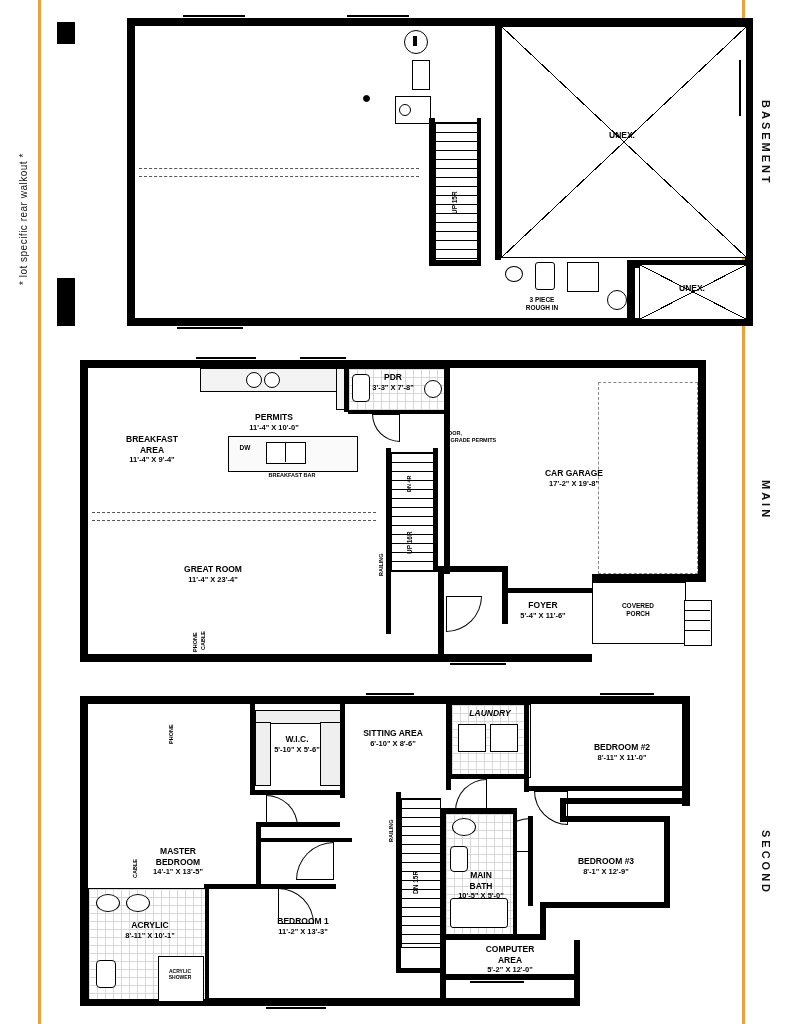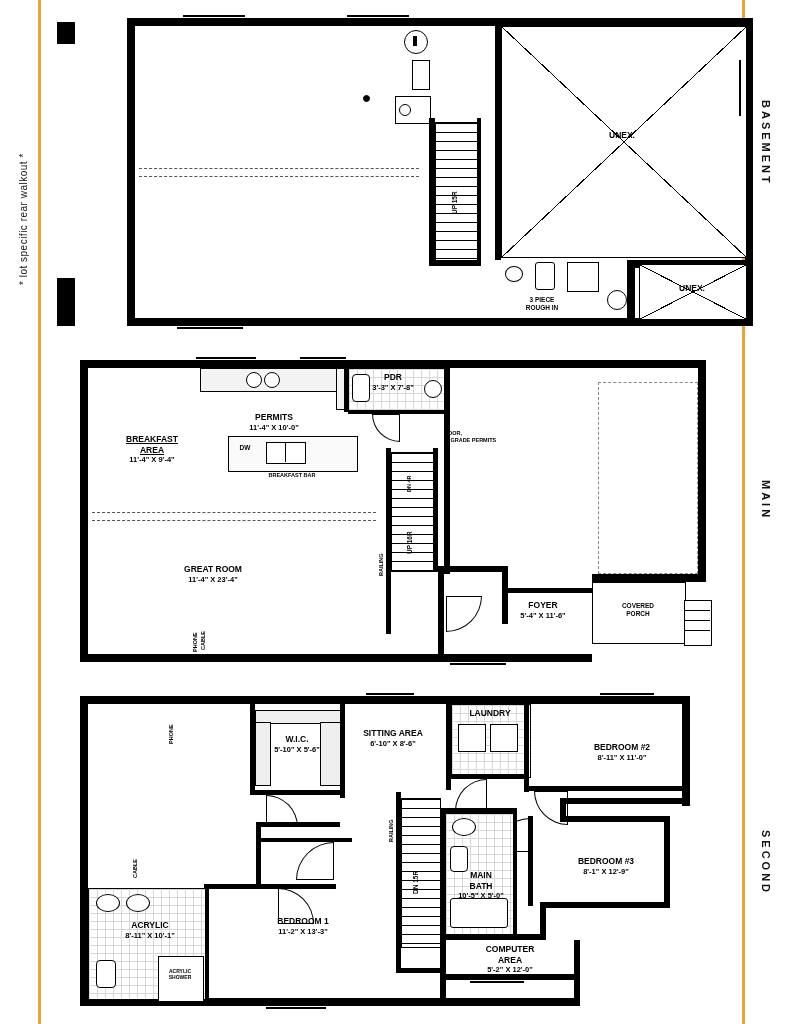--- a/index.html
+++ b/index.html
@@ -167,20 +167,24 @@
     <div class="circ" style="left:424px;top:28px;width:16px;height:16px;"></div>
     <div class="lbl" style="left:368px;top:20px;width:50px;">
       <span>PDR</span>
       <span class="dim">3'-3" X 7'-8"</span>
     </div>
     <div class="wall" style="left:348px;top:58px;width:96px;height:4px;"></div>
     <div class="swing3" style="left:372px;top:62px;width:26px;height:26px;"></div>
 
     <div class="wall" style="left:444px;top:16px;width:6px;height:206px;"></div>
     <div class="dashbox" style="left:598px;top:30px;width:98px;height:190px;"></div>
+    <div class="lbl" style="left:484px;top:116px;width:180px;">
+      <span>CAR GARAGE</span>
+      <span class="dim">17'-2" X 19'-8"</span>
+    </div>
     <div class="lblsm" style="left:444px;top:78px;width:84px;white-space:pre-line;font-size:5.5px;text-align:left;">DOOR,
 IF GRADE PERMITS</div>
 
     <div class="wall" style="left:386px;top:96px;width:5px;height:186px;"></div>
     <div class="stairs" style="left:391px;top:100px;width:42px;height:118px;"></div>
     <div class="stairsH" style="left:391px;top:100px;width:42px;height:0px;"></div>
     <div class="vlbl flip" style="left:406px;top:150px;height:52px;">UP 16R</div>
     <div class="vlbl flip" style="left:406px;top:104px;height:36px;font-size:5.5px;">DN 4R</div>
     <div class="vlbl flip" style="left:378px;top:178px;height:46px;font-size:5.5px;">RAILING</div>
     <div class="wall" style="left:433px;top:96px;width:5px;height:124px;"></div>
@@ -192,21 +196,21 @@
     <div class="swing4" style="left:446px;top:244px;width:34px;height:34px;"></div>
     <div class="lbl" style="left:500px;top:248px;width:86px;">
       <span>FOYER</span>
       <span class="dim">5'-4" X 11'-6"</span>
     </div>
 
     <div class="dash" style="left:92px;top:160px;width:284px;"></div>
     <div class="dash" style="left:92px;top:168px;width:284px;"></div>
 
     <div class="lbl" style="left:96px;top:82px;width:112px;">
-      <span style="white-space:pre-line;text-decoration:underline;">BREAKFAST
+      <span style="white-space:pre-line;">BREAKFAST
 AREA</span>
       <span class="dim">11'-4" X 9'-4"</span>
     </div>
     <div class="lbl" style="left:222px;top:60px;width:104px;">
       <span>PERMITS</span>
       <span class="dim">11'-4" X 10'-0"</span>
     </div>
     <div class="lbl" style="left:140px;top:212px;width:146px;">
       <span>GREAT ROOM</span>
       <span class="dim">11'-4" X 23'-4"</span>
@@ -257,21 +261,21 @@
     <div class="wall" style="left:340px;top:16px;width:5px;height:94px;"></div>
     <div class="lbl" style="left:344px;top:40px;width:98px;">
       <span>SITTING AREA</span>
       <span class="dim">6'-10" X 8'-6"</span>
     </div>
 
     <div class="wall" style="left:446px;top:16px;width:5px;height:86px;"></div>
     <div class="tile" style="left:451px;top:16px;width:78px;height:72px;"></div>
     <div class="rect" style="left:458px;top:36px;width:26px;height:26px;"></div>
     <div class="rect" style="left:490px;top:36px;width:26px;height:26px;"></div>
-    <div class="lbl" style="left:452px;top:20px;width:76px;">LAUNDRY</div>
+    <div class="lbl" style="left:452px;top:20px;width:76px;font-style:italic;">LAUNDRY</div>
     <div class="wall" style="left:451px;top:86px;width:78px;height:5px;"></div>
     <div class="swing" style="left:455px;top:91px;width:30px;height:30px;"></div>
     <div class="wall" style="left:524px;top:16px;width:5px;height:88px;"></div>
 
     <div class="wall" style="left:529px;top:98px;width:154px;height:5px;"></div>
     <div class="lbl" style="left:562px;top:54px;width:120px;">
       <span>BEDROOM #2</span>
       <span class="dim">8'-11" X 11'-0"</span>
     </div>
     <div class="swing3" style="left:534px;top:103px;width:32px;height:32px;"></div>
@@ -295,20 +299,25 @@
 BATH</span>
       <span class="dim">10'-5" X 5'-0"</span>
     </div>
 
     <div class="wall" style="left:396px;top:104px;width:5px;height:180px;"></div>
     <div class="stairs" style="left:401px;top:110px;width:38px;height:148px;"></div>
     <div class="vlbl flip" style="left:412px;top:158px;height:48px;">DN 15R</div>
     <div class="vlbl flip" style="left:388px;top:112px;height:42px;font-size:5.5px;">RAILING</div>
     <div class="wall" style="left:396px;top:280px;width:46px;height:5px;"></div>
 
+    <div class="lbl" style="left:116px;top:158px;width:124px;">
+      <span style="white-space:pre-line;">MASTER
+BEDROOM</span>
+      <span class="dim">14'-1" X 13'-5"</span>
+    </div>
     <div class="vlbl flip" style="left:168px;top:22px;height:34px;font-size:5.5px;">PHONE</div>
     <div class="vlbl flip" style="left:132px;top:158px;height:32px;font-size:5.5px;">CABLE</div>
 
     <div class="wall" style="left:256px;top:134px;width:5px;height:64px;"></div>
     <div class="wall" style="left:256px;top:134px;width:84px;height:5px;"></div>
     <div class="wall" style="left:256px;top:150px;width:96px;height:4px;"></div>
     <div class="swing" style="left:296px;top:154px;width:36px;height:36px;"></div>
     <div class="wall" style="left:204px;top:196px;width:132px;height:5px;"></div>
     <div class="wall" style="left:204px;top:196px;width:5px;height:122px;"></div>
 

